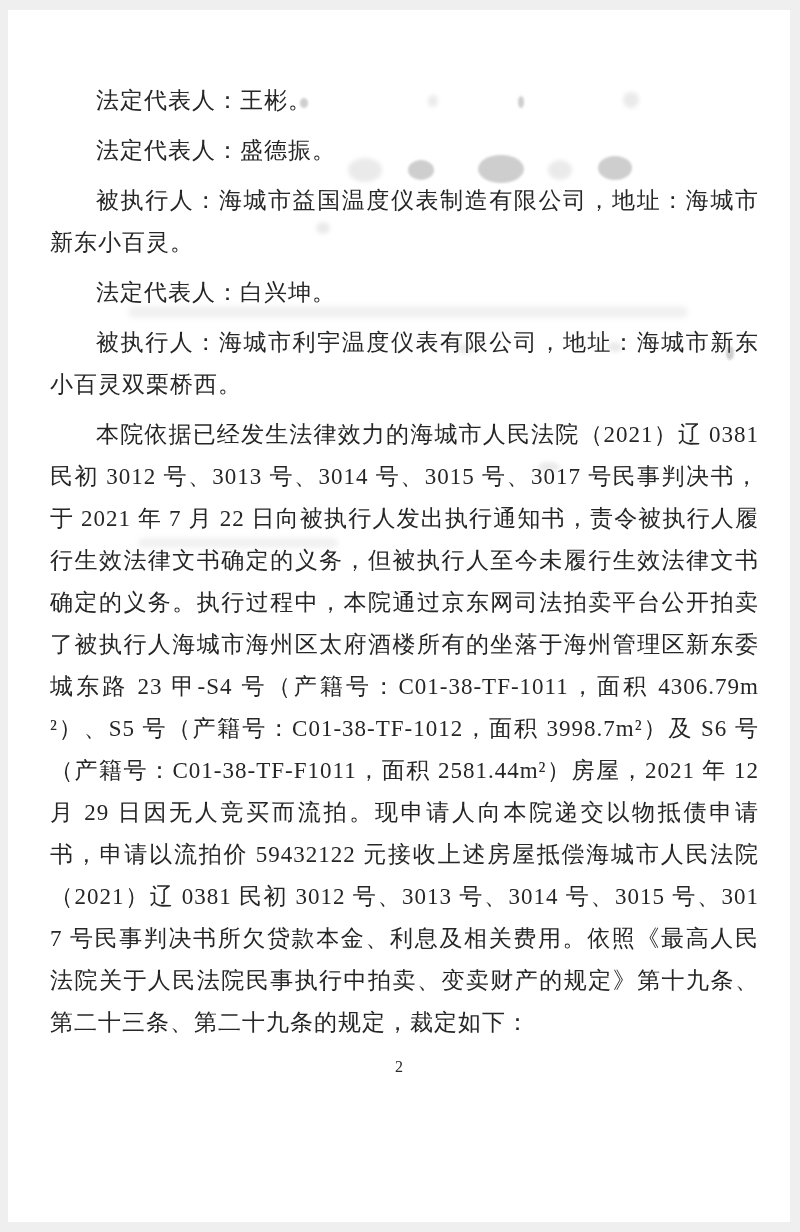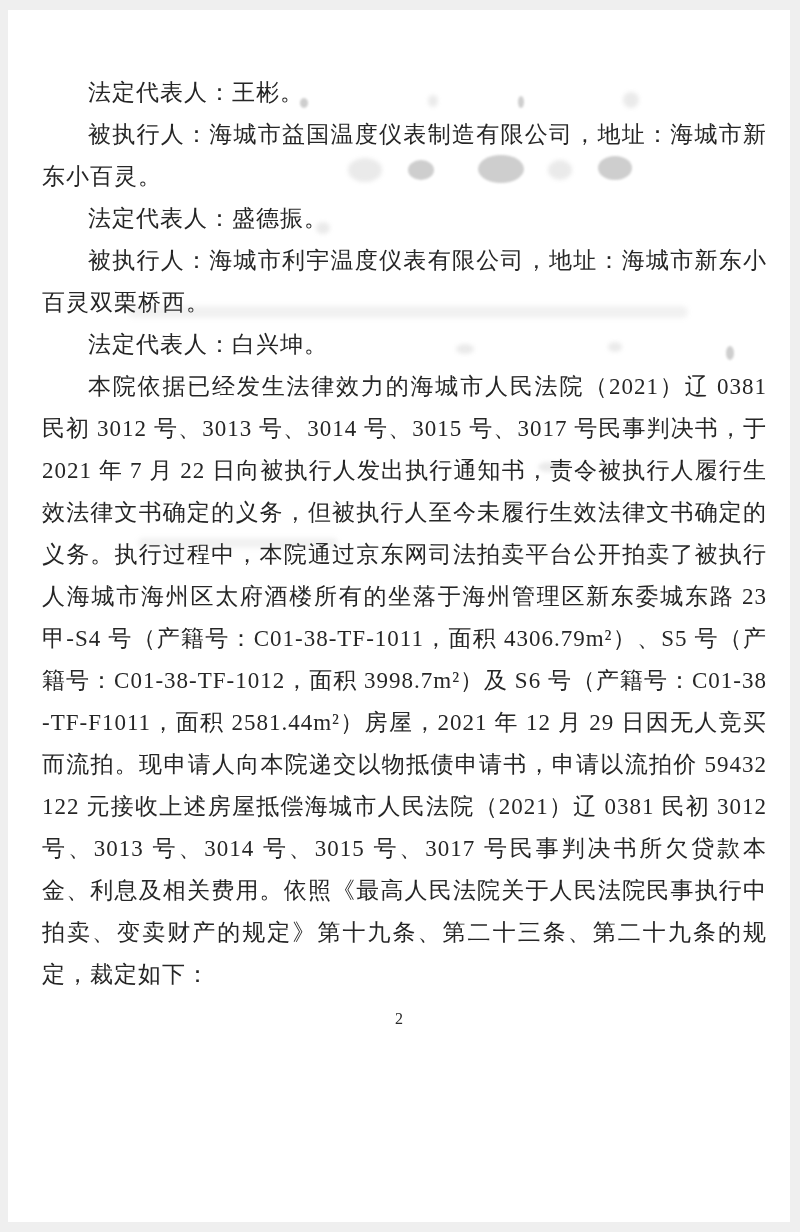--- a/index.html
+++ b/index.html
@@ -29,21 +29,21 @@
     position: relative;
     padding: 62px 23px 0 34px;
     font-family: "Liberation Serif", "DejaVu Serif", serif;
     font-size: 23px;
     line-height: 42px;
     letter-spacing: 1px;
     color: #262626;
     text-align: justify;
   }
   .para {
-    margin: 0;
+    margin: 8px;
     text-indent: 2em;
     word-break: break-all;
   }
   .footer {
     position: relative;
     margin-top: 14px;
     text-align: center;
     font-family: "Liberation Serif", "DejaVu Serif", serif;
     font-size: 16px;
     color: #2a2a2a;
@@ -60,24 +60,24 @@
   .noise.band { border-radius: 6px; background: rgba(120,120,120,0.10); filter: blur(2.5px); }
 </style>
 </head>
 <body>
 
 <div class="scan-frame">
   <div class="page">
 
     <div class="content">
       <p class="para">法定代表人：王彬。</p>
+      <p class="para">法定代表人：盛德振。</p>
       <p class="para">被执行人：海城市益国温度仪表制造有限公司，地址：海城市新东小百灵。</p>
-      <p class="para">法定代表人：盛德振。</p>
+      <p class="para">法定代表人：白兴坤。</p>
       <p class="para">被执行人：海城市利宇温度仪表有限公司，地址：海城市新东小百灵双栗桥西。</p>
-      <p class="para">法定代表人：白兴坤。</p>
       <p class="para">本院依据已经发生法律效力的海城市人民法院（2021）辽 0381 民初 3012 号、3013 号、3014 号、3015 号、3017 号民事判决书，于 2021 年 7 月 22 日向被执行人发出执行通知书，责令被执行人履行生效法律文书确定的义务，但被执行人至今未履行生效法律文书确定的义务。执行过程中，本院通过京东网司法拍卖平台公开拍卖了被执行人海城市海州区太府酒楼所有的坐落于海州管理区新东委城东路 23 甲-S4 号（产籍号：C01-38-TF-1011，面积 4306.79m²）、S5 号（产籍号：C01-38-TF-1012，面积 3998.7m²）及 S6 号（产籍号：C01-38-TF-F1011，面积 2581.44m²）房屋，2021 年 12 月 29 日因无人竞买而流拍。现申请人向本院递交以物抵债申请书，申请以流拍价 59432122 元接收上述房屋抵偿海城市人民法院（2021）辽 0381 民初 3012 号、3013 号、3014 号、3015 号、3017 号民事判决书所欠贷款本金、利息及相关费用。依照《最高人民法院关于人民法院民事执行中拍卖、变卖财产的规定》第十九条、第二十三条、第二十九条的规定，裁定如下：</p>
     </div>
 
     <div class="noise dark" style="left:292px; top:88px;  width:8px;  height:10px;"></div>
     <div class="noise" style="left:420px; top:85px;  width:10px; height:12px;"></div>
     <div class="noise dark" style="left:510px; top:86px;  width:6px;  height:12px;"></div>
     <div class="noise" style="left:615px; top:82px;  width:16px; height:16px;"></div>
     <div class="noise" style="left:340px; top:148px; width:34px; height:24px;"></div>
     <div class="noise dark" style="left:400px; top:150px; width:26px; height:20px;"></div>
     <div class="noise dark" style="left:470px; top:145px; width:46px; height:28px;"></div>

